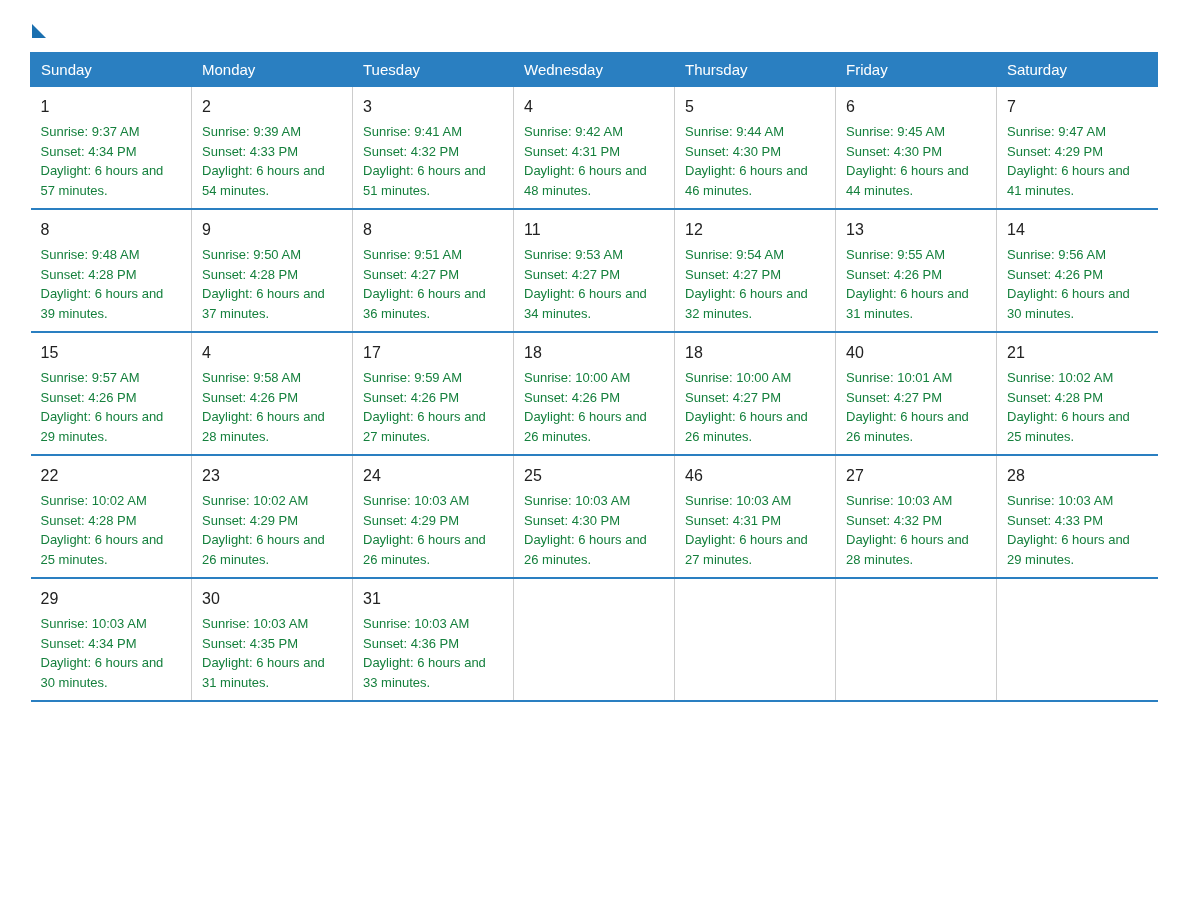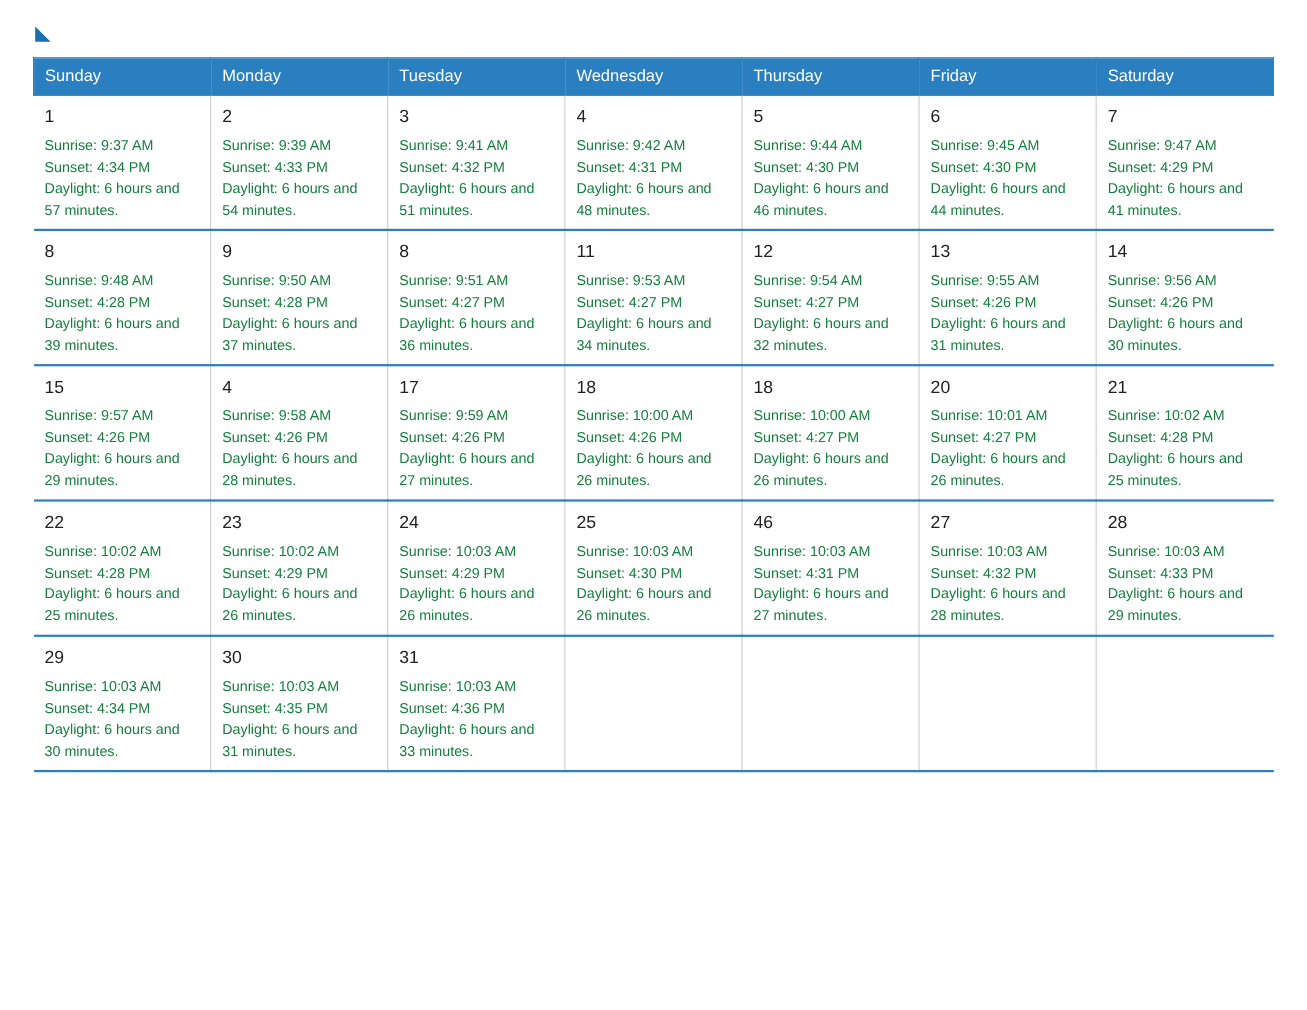--- a/index.html
+++ b/index.html
@@ -155,21 +155,21 @@
         <td><span class="day-number">12</span><span class="day-info">Sunrise: 9:54 AM<br>Sunset: 4:27 PM<br>Daylight: 6 hours and 32 minutes.</span></td>
         <td><span class="day-number">13</span><span class="day-info">Sunrise: 9:55 AM<br>Sunset: 4:26 PM<br>Daylight: 6 hours and 31 minutes.</span></td>
         <td><span class="day-number">14</span><span class="day-info">Sunrise: 9:56 AM<br>Sunset: 4:26 PM<br>Daylight: 6 hours and 30 minutes.</span></td>
       </tr>
       <tr>
         <td><span class="day-number">15</span><span class="day-info">Sunrise: 9:57 AM<br>Sunset: 4:26 PM<br>Daylight: 6 hours and 29 minutes.</span></td>
         <td><span class="day-number">4</span><span class="day-info">Sunrise: 9:58 AM<br>Sunset: 4:26 PM<br>Daylight: 6 hours and 28 minutes.</span></td>
         <td><span class="day-number">17</span><span class="day-info">Sunrise: 9:59 AM<br>Sunset: 4:26 PM<br>Daylight: 6 hours and 27 minutes.</span></td>
         <td><span class="day-number">18</span><span class="day-info">Sunrise: 10:00 AM<br>Sunset: 4:26 PM<br>Daylight: 6 hours and 26 minutes.</span></td>
         <td><span class="day-number">18</span><span class="day-info">Sunrise: 10:00 AM<br>Sunset: 4:27 PM<br>Daylight: 6 hours and 26 minutes.</span></td>
-        <td><span class="day-number">20</span><span class="day-info">Sunrise: 10:01 AM<br>Sunset: 4:27 PM<br>Daylight: 6 hours and 26 minutes.</span></td>
+        <td><span class="day-number">40</span><span class="day-info">Sunrise: 10:01 AM<br>Sunset: 4:27 PM<br>Daylight: 6 hours and 26 minutes.</span></td>
         <td><span class="day-number">21</span><span class="day-info">Sunrise: 10:02 AM<br>Sunset: 4:28 PM<br>Daylight: 6 hours and 25 minutes.</span></td>
       </tr>
       <tr>
         <td><span class="day-number">22</span><span class="day-info">Sunrise: 10:02 AM<br>Sunset: 4:28 PM<br>Daylight: 6 hours and 25 minutes.</span></td>
         <td><span class="day-number">23</span><span class="day-info">Sunrise: 10:02 AM<br>Sunset: 4:29 PM<br>Daylight: 6 hours and 26 minutes.</span></td>
         <td><span class="day-number">24</span><span class="day-info">Sunrise: 10:03 AM<br>Sunset: 4:29 PM<br>Daylight: 6 hours and 26 minutes.</span></td>
         <td><span class="day-number">25</span><span class="day-info">Sunrise: 10:03 AM<br>Sunset: 4:30 PM<br>Daylight: 6 hours and 26 minutes.</span></td>
         <td><span class="day-number">46</span><span class="day-info">Sunrise: 10:03 AM<br>Sunset: 4:31 PM<br>Daylight: 6 hours and 27 minutes.</span></td>
         <td><span class="day-number">27</span><span class="day-info">Sunrise: 10:03 AM<br>Sunset: 4:32 PM<br>Daylight: 6 hours and 28 minutes.</span></td>
         <td><span class="day-number">28</span><span class="day-info">Sunrise: 10:03 AM<br>Sunset: 4:33 PM<br>Daylight: 6 hours and 29 minutes.</span></td>

